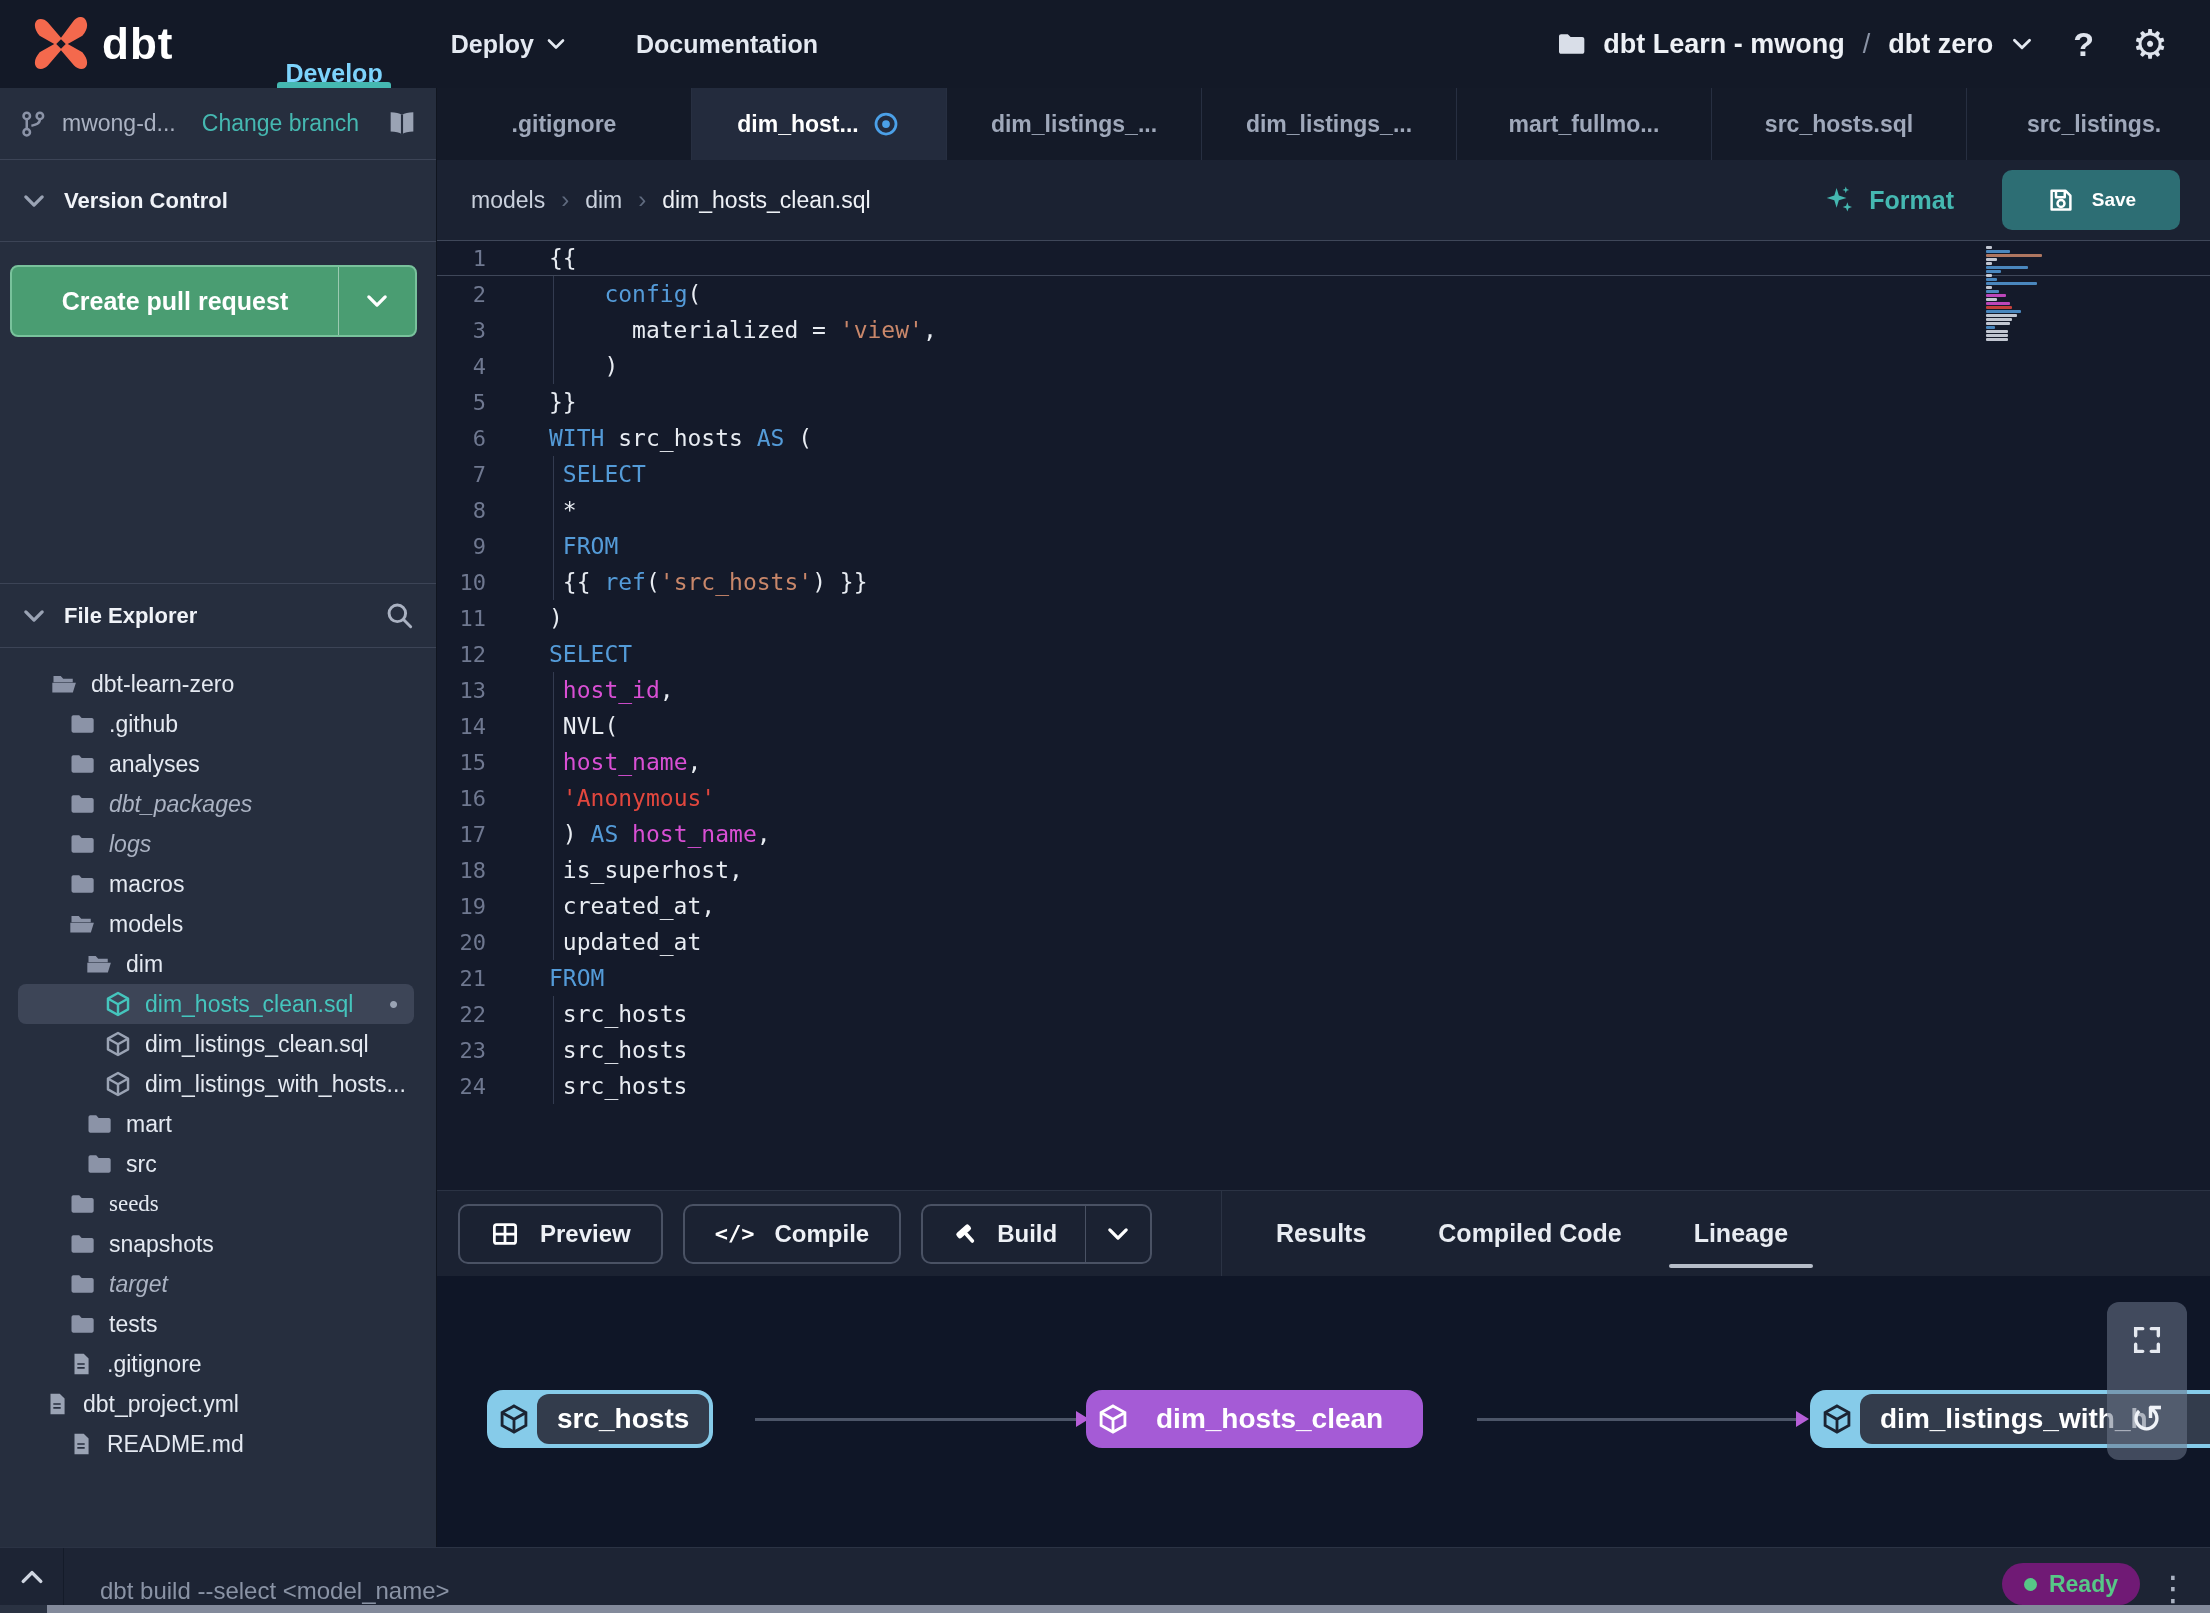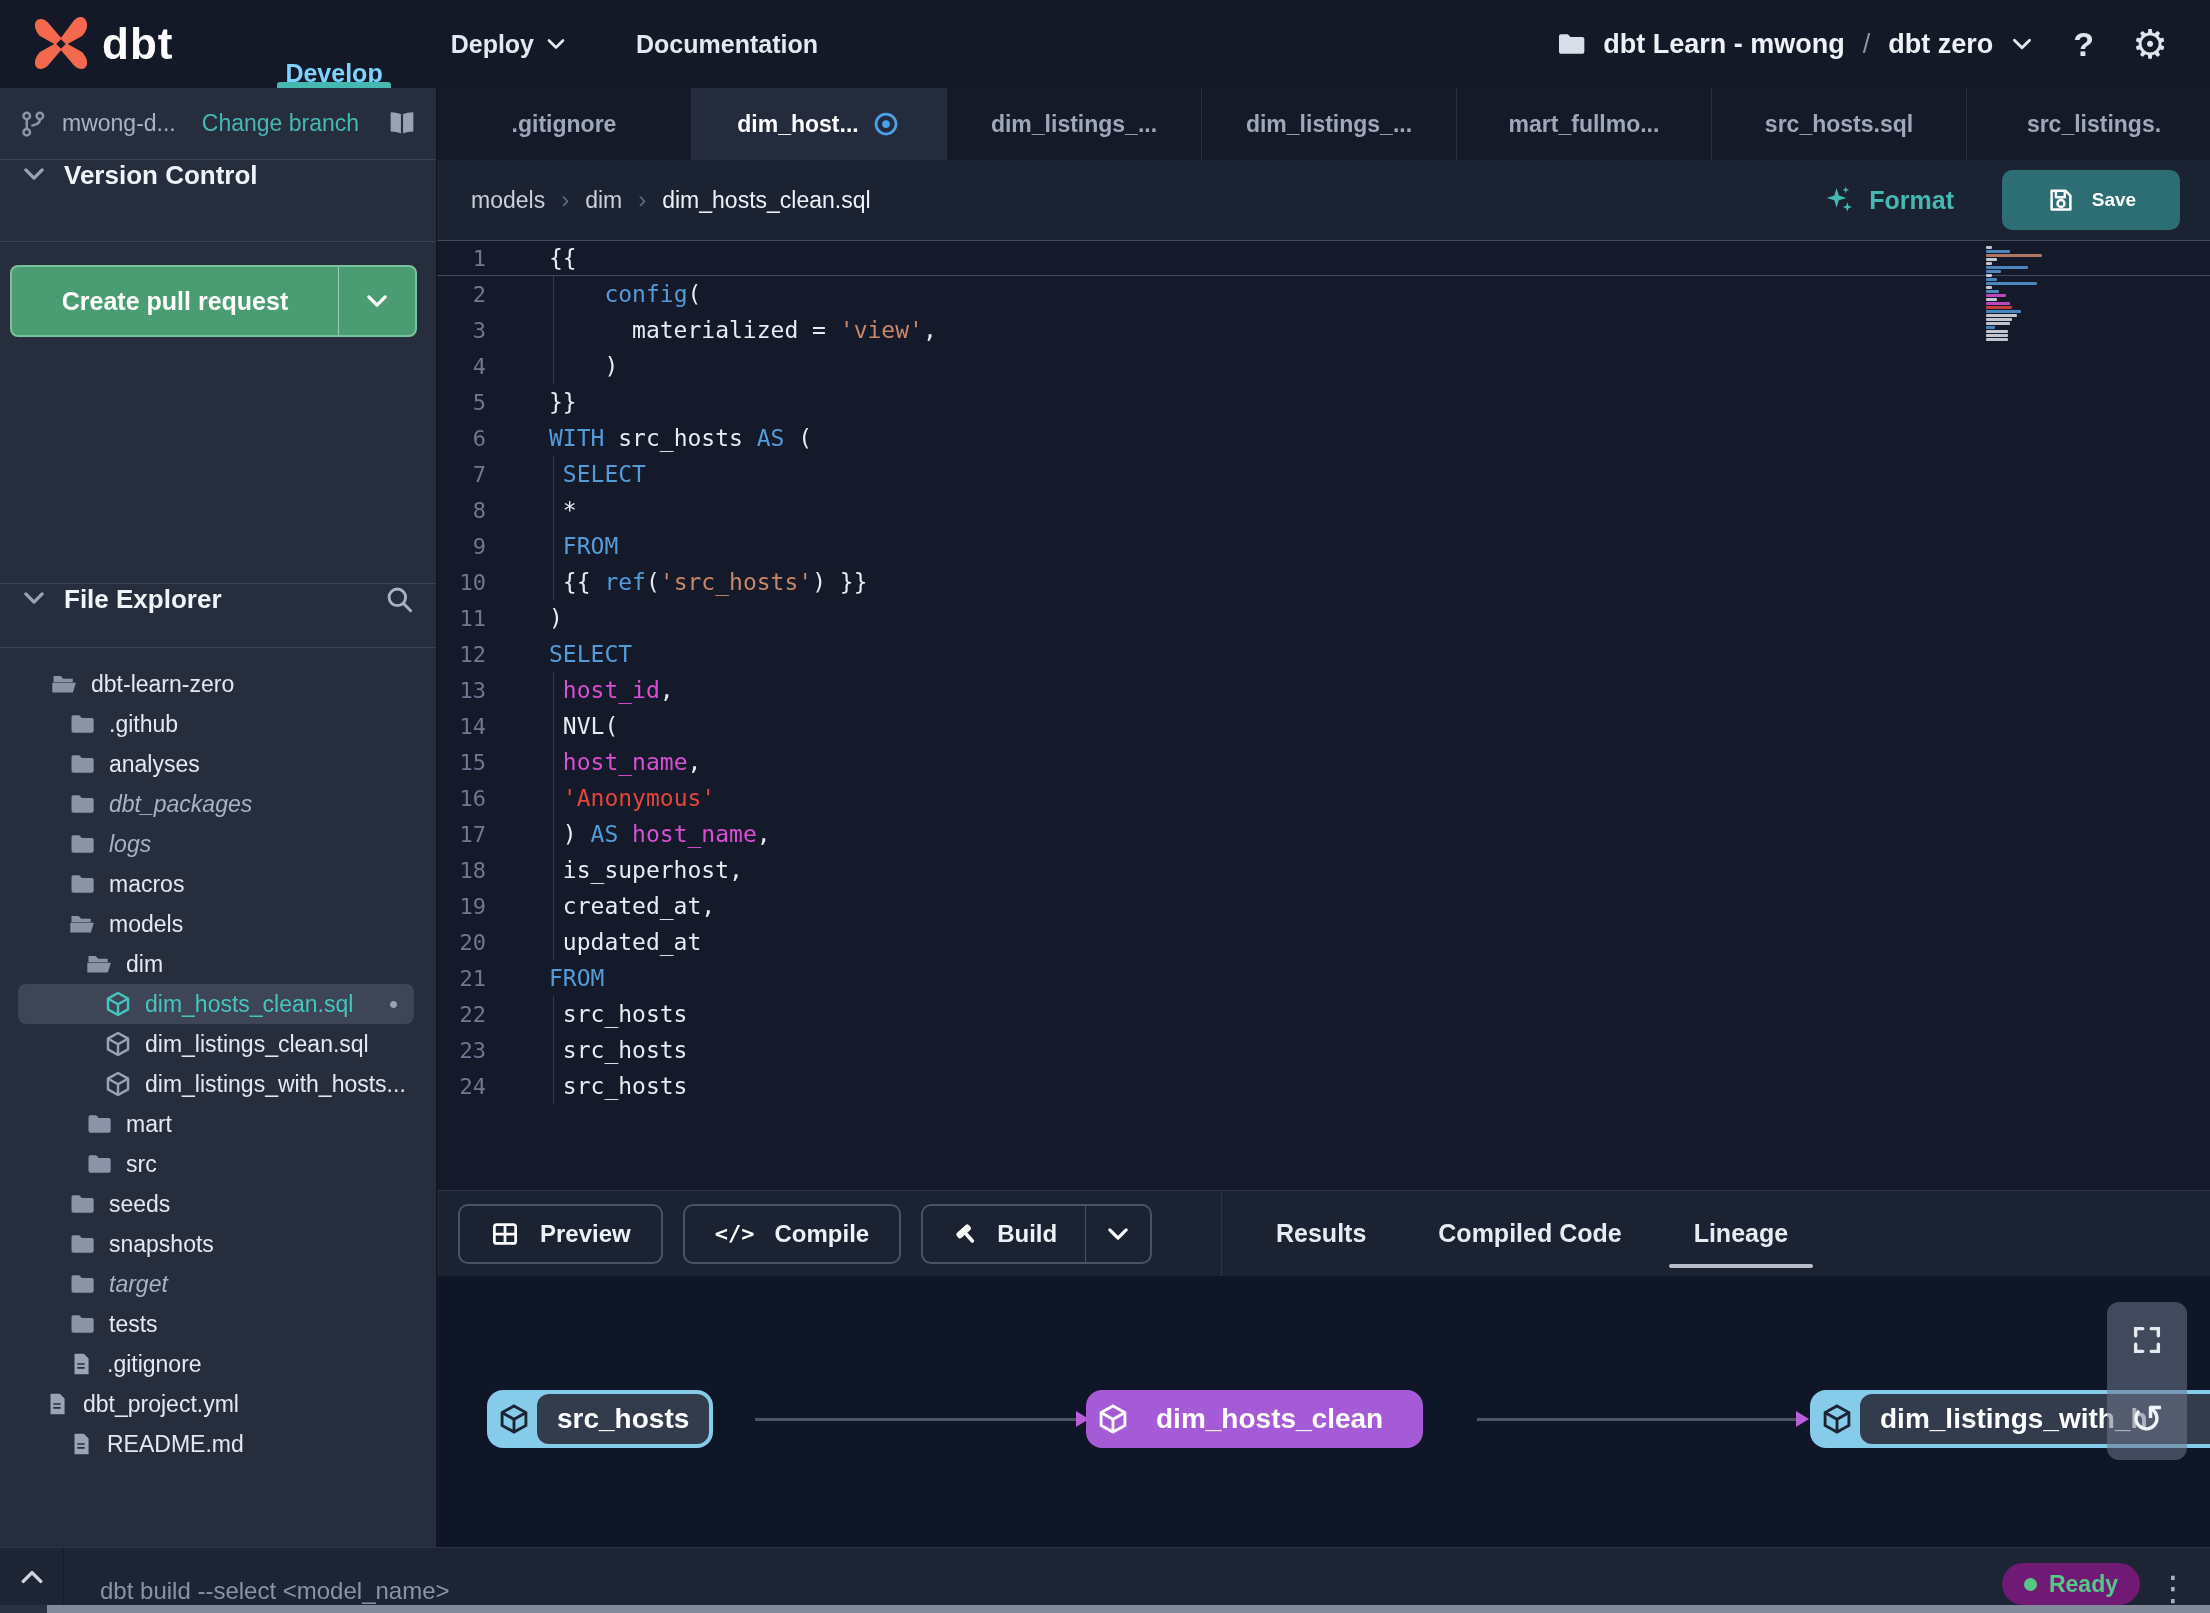--- a/index.html
+++ b/index.html
@@ -25,21 +25,21 @@
   .icon-btn { color:#dfe4ed; display:flex; align-items:center; justify-content:center; }
   .q-mark { font-size:34px; font-weight:800; color:#dfe4ed; }
   .gear { font-family:"DejaVu Sans", sans-serif; font-size:40px; color:#dfe4ed; line-height:1; }
 
   
   #sidebar { position:absolute; left:0; top:88px; width:437px; height:1459px; background:#262e3e; border-right:1px solid #10151f; }
   .branch-row { position:absolute; left:0; top:0; width:100%; height:72px; display:flex; align-items:center; border-bottom:1px solid #3c4456; padding:0 18px 0 18px; }
   .branch-name { font-size:23px; color:#aab2c2; margin-left:14px; }
   .branch-change { font-size:23px; color:#45b8b1; margin-left:26px; cursor:pointer; }
   .book-wrap { margin-left:auto; color:#9aa3b4; }
-  .sec-header { position:absolute; left:0; width:100%; display:flex; align-items:flex-start; padding:0 20px; font-size:26px; font-weight:700; color:#f0f3f8; border-bottom:1px solid #3c4456; }
+  .sec-header { position:absolute; left:0; width:100%; display:flex; align-items:center; padding:0 20px; font-size:22px; font-weight:700; color:#f0f3f8; border-bottom:1px solid #3c4456; }
   #vc-header { top:72px; height:82px; }
   #fe-header { top:495px; height:65px; border-top:1px solid #3c4456; }
   .sec-chev { color:#9aa3b4; margin-right:16px; }
   .fe-search { margin-left:auto; color:#aab2c2; }
   .pr-btn { position:absolute; left:10px; top:177px; width:407px; height:72px; background:#4a9d72; border:2px solid #79c29c; border-radius:8px; display:flex; align-items:stretch; overflow:hidden; cursor:pointer; }
   .pr-main { flex:1; display:flex; align-items:center; justify-content:center; font-size:25px; font-weight:600; color:#ffffff; }
   .pr-split { width:1px; background:rgba(255,255,255,.45); }
   .pr-caret { width:76px; display:flex; align-items:center; justify-content:center; color:#ffffff; }
   #tree { position:absolute; left:0; top:576px; width:100%; }
   .tree-row { height:40px; display:flex; align-items:center; font-size:23px; color:#e4e9f1; cursor:pointer; }
@@ -333,21 +333,21 @@
         <span class="t-label">mart</span>
       </div>
       <div class="tree-row" style="padding-left: 85px;">
         <span class="t-icon">
           <svg width="28" height="28" viewBox="0 0 24 24">
             <path fill="#8b93a7" d="M3 6.2c0-.9.7-1.6 1.6-1.6h5l2.1 2.2h8.7c.9 0 1.6.7 1.6 1.6v9.4c0 .9-.7 1.6-1.6 1.6H4.6c-.9 0-1.6-.7-1.6-1.6V6.2z"></path>
           </svg>
         </span>
         <span class="t-label">src</span>
       </div>
-      <div class="tree-row" style="padding-left: 68px;">
+      <div class="tree-row" style="padding-left: 68px; font-family: Liberation Serif, serif;">
         <span class="t-icon">
           <svg width="28" height="28" viewBox="0 0 24 24">
             <path fill="#8b93a7" d="M3 6.2c0-.9.7-1.6 1.6-1.6h5l2.1 2.2h8.7c.9 0 1.6.7 1.6 1.6v9.4c0 .9-.7 1.6-1.6 1.6H4.6c-.9 0-1.6-.7-1.6-1.6V6.2z"></path>
           </svg>
         </span>
         <span class="t-label">seeds</span>
       </div>
       <div class="tree-row" style="padding-left: 68px;">
         <span class="t-icon">
           <svg width="28" height="28" viewBox="0 0 24 24">

